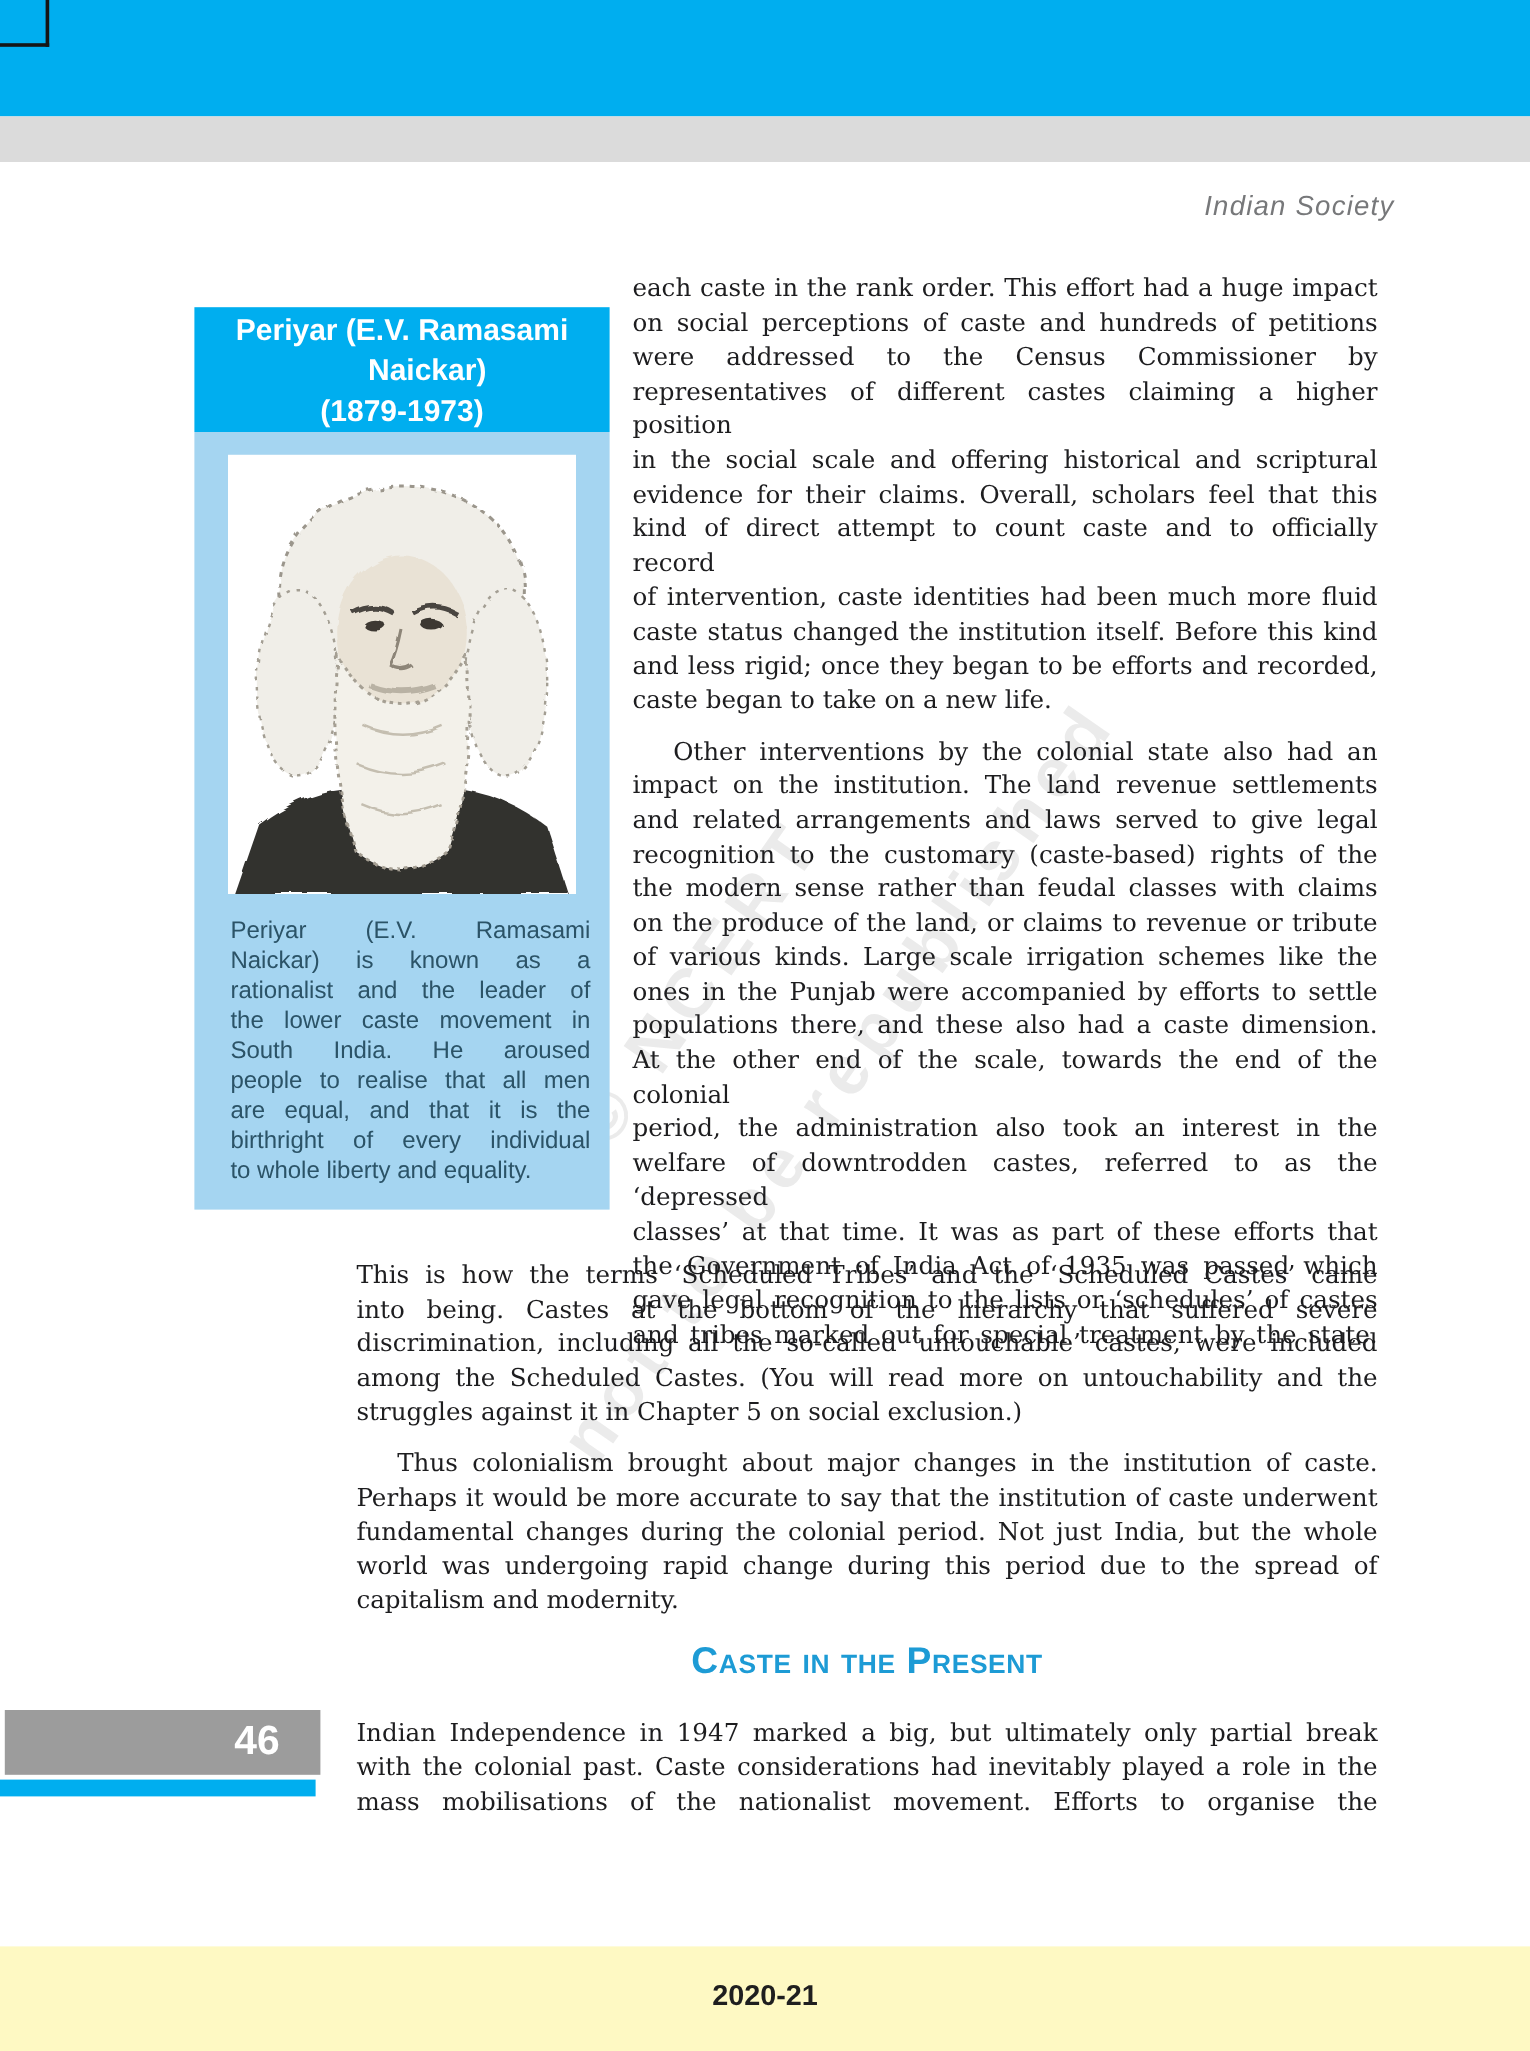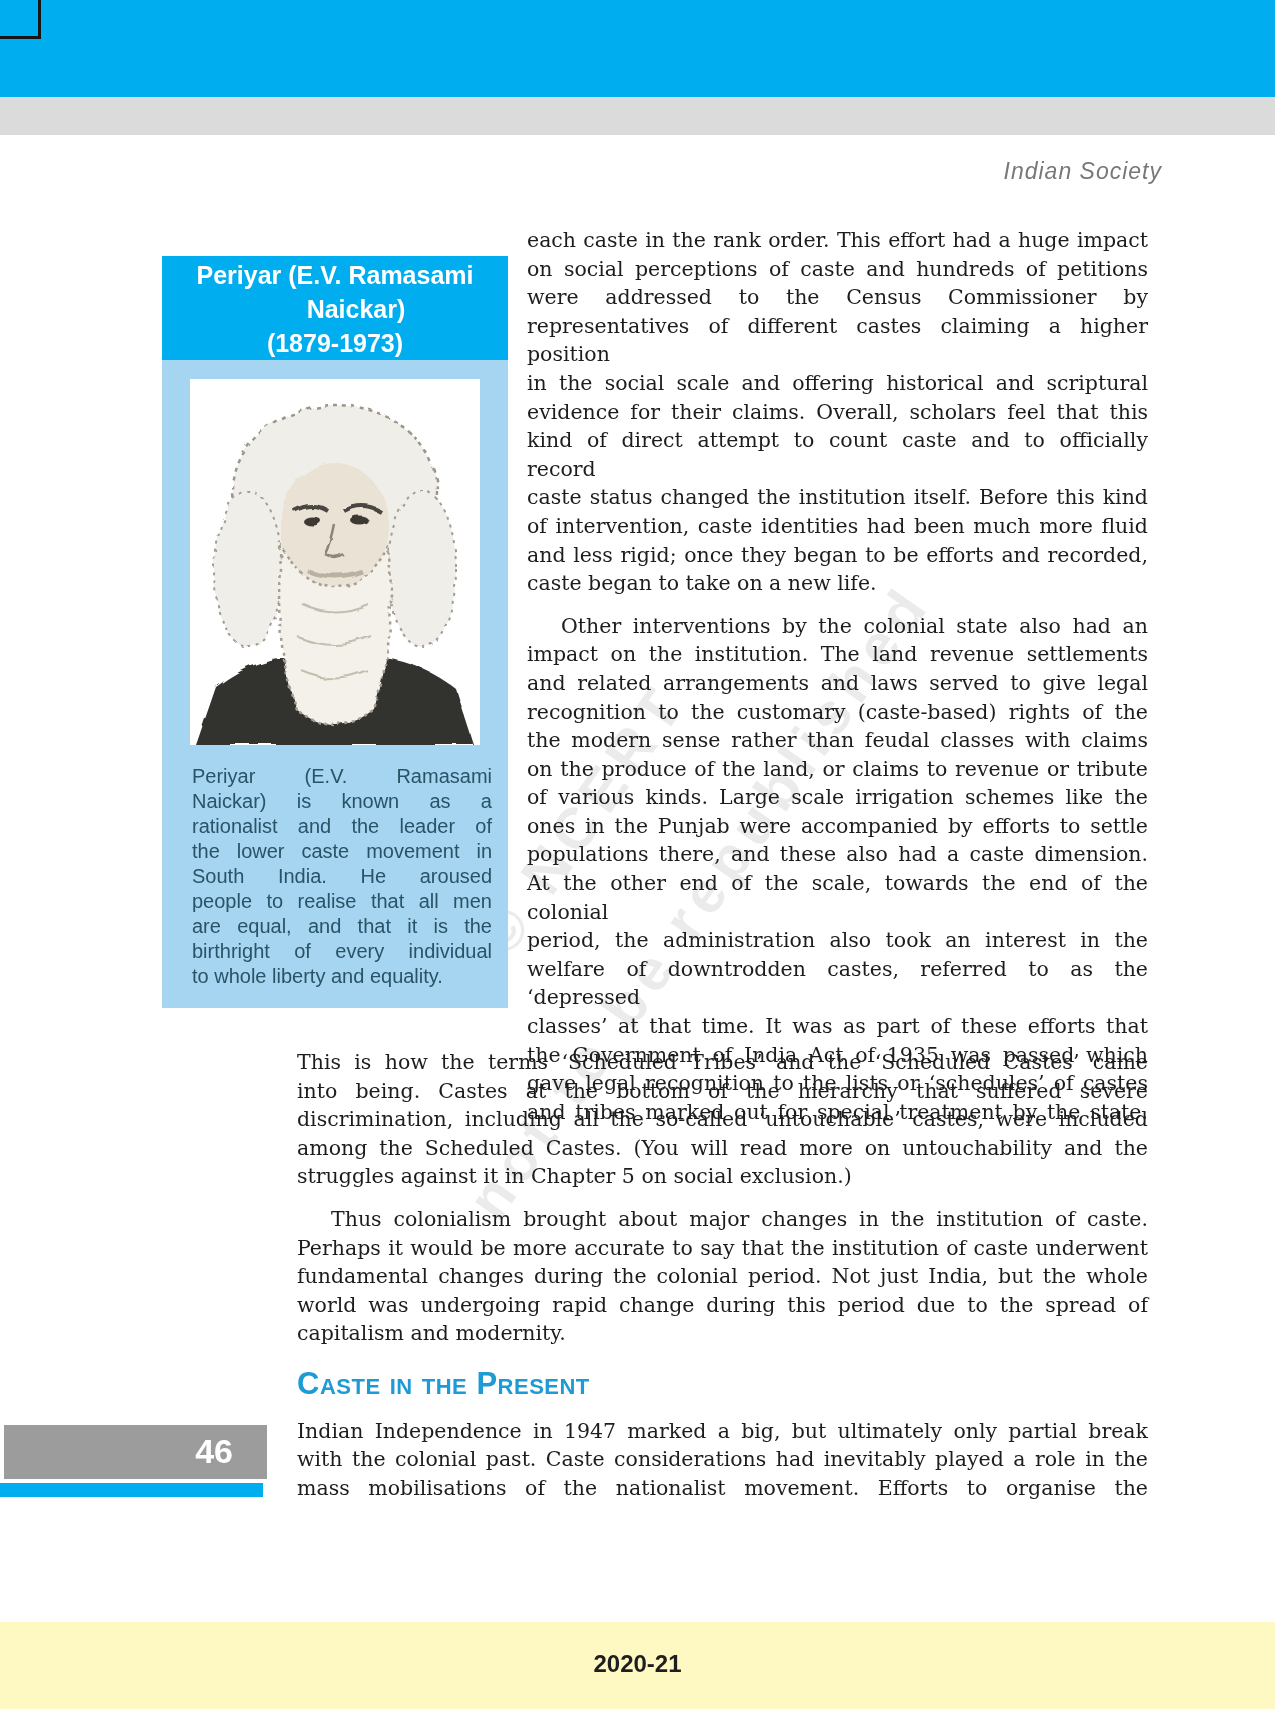--- a/index.html
+++ b/index.html
@@ -59,24 +59,24 @@
   
   .serif-text { font-family:"DejaVu Serif","Liberation Serif",serif; color:#1D1D1F; z-index:1; }
   .narrow-col { position:absolute; left:527px; top:226px; width:621px; font-size:20.5px; line-height:28.6px; }
   .full-col   { position:absolute; left:297px; top:1048px; width:851px; font-size:20.5px; line-height:28.6px; }
   .line { text-align:justify; text-align-last:justify; }
   .line.last { text-align-last:left; }
   .line.indent { text-indent:34px; }
   .para-gap { margin-top:14px; }
 
   .section-heading {
-    margin-top:22px; margin-bottom:18px;
+    margin-top:22px; margin-bottom:31px;
     font-family:"Liberation Sans",sans-serif;
     font-variant: small-caps;
-    font-weight:bold; font-size:31px; color:#1D9BD5; letter-spacing:0.5px;
+    font-weight:bold; font-size:31px; color:#1D9BD5; letter-spacing:0.5px;text-align:center;
   }
 
   
   .page-badge { position:absolute; left:4px; top:1425px; width:263px; height:54px; background:#9C9C9C; z-index:2; }
   .page-number {
     position:absolute; right:34px; top:0; height:53px; line-height:53px;
     color:#ffffff; font-size:34px; font-weight:bold;
   }
   .cyan-accent-strip { position:absolute; left:0; top:1483px; width:263px; height:14px; background:#00AEEF; z-index:2; }
 
@@ -153,22 +153,22 @@
 
   <div class="narrow-col serif-text">
     <div>
         <div class="line">each caste in the rank order.  This effort had a huge impact</div>
         <div class="line">on social perceptions of caste and hundreds of petitions</div>
         <div class="line">were addressed to the Census Commissioner by</div>
         <div class="line">representatives of different castes claiming a higher position</div>
         <div class="line">in the social scale and offering historical and scriptural</div>
         <div class="line">evidence for their claims.  Overall, scholars feel that this</div>
         <div class="line">kind of direct attempt to count caste and to officially record</div>
+        <div class="line">of intervention, caste identities had been much more fluid</div>
         <div class="line">caste status changed the institution itself.  Before this kind</div>
-        <div class="line">of intervention, caste identities had been much more fluid</div>
         <div class="line">and less rigid; once they began to be efforts and recorded,</div>
         <div class="line last">caste began to take on a new life.</div>
       </div>
     <div class="para-gap">
         <div class="line indent">Other interventions by the colonial state also had an</div>
         <div class="line">impact on the institution.  The land revenue settlements</div>
         <div class="line">and related arrangements and laws served to give legal</div>
         <div class="line">recognition to the customary (caste-based) rights of the</div>
         <div class="line">the modern sense rather than feudal classes with claims</div>
         <div class="line">on the produce of the land, or claims to revenue or tribute</div>

